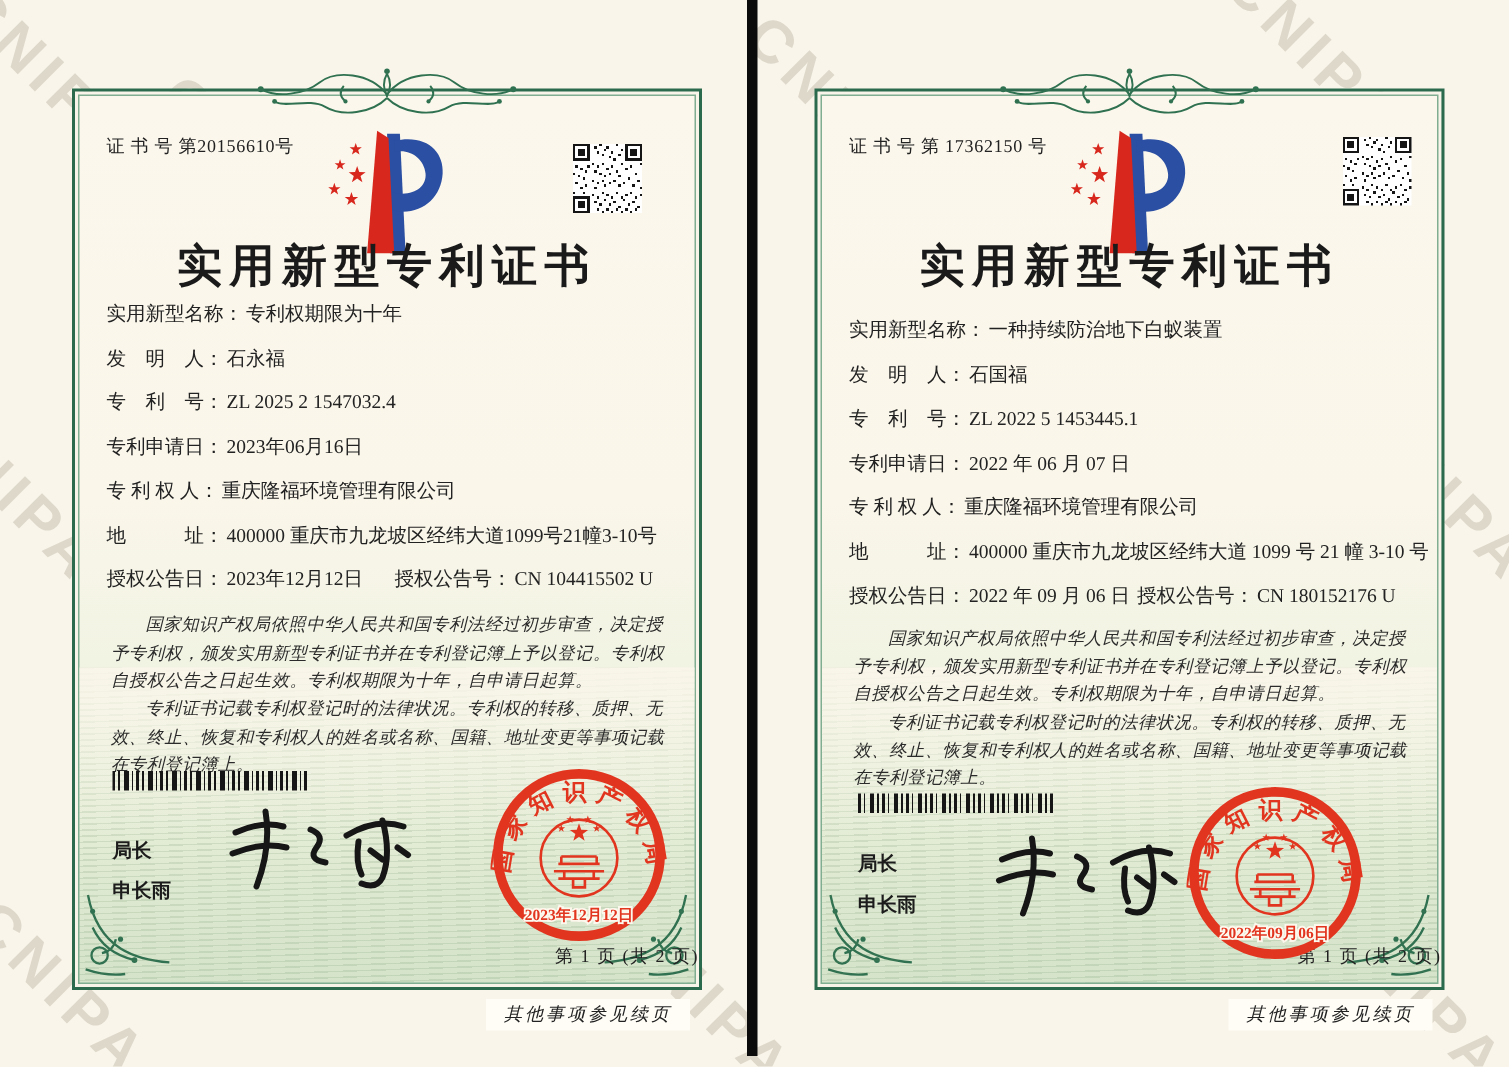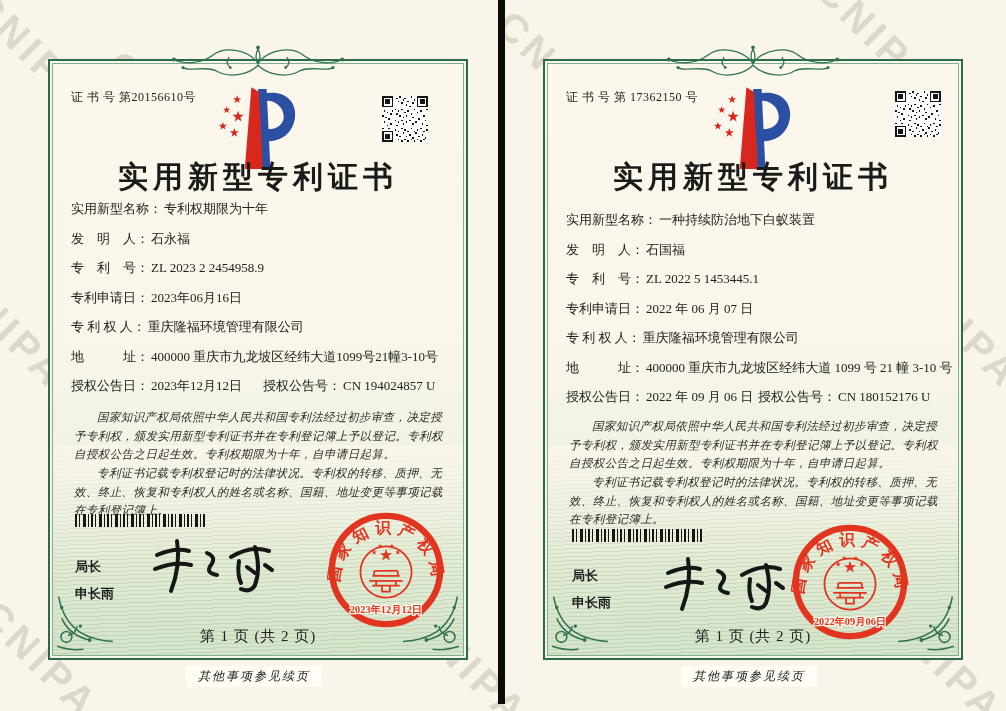--- a/index.html
+++ b/index.html
@@ -67,22 +67,22 @@
   .sig-block{position:absolute;font-family:"Liberation Sans",sans-serif;font-size:13px;font-weight:bold;color:#1c1c1c;}
   .c0 .sig-block{left:25px;top:497px;}
   .c1 .sig-block{left:27px;top:506px;}
   .sig-block div{margin-bottom:9px;}
   .autograph{position:absolute;width:142px;height:62px;}
   .c0 .autograph{left:92px;top:474px;}
   .c1 .autograph{left:108px;top:492px;}
   .seal{position:absolute;width:118px;height:118px;z-index:4;}
   .c0 .seal{left:277px;top:450px;}
   .c1 .seal{left:246px;top:462px;}
-  .pagenum{position:absolute;left:0;right:0;bottom:12px;text-align:center;font-size:15px;letter-spacing:1px;}
-  .footer{position:absolute;top:666px;width:412px;text-align:center;z-index:3;}
+  .pagenum{position:absolute;left:0;right:0;bottom:12px;text-align:right;font-size:12px;letter-spacing:1px;}
+  .footer{position:absolute;top:666px;width:412px;text-align:right;z-index:3;}
   .footer.f0{left:48px;}
   .footer.f1{left:543px;}
   .footer span{
     display:inline-block;background:#fffdf6;padding:2px 12px;
     font-size:12px;font-style:italic;letter-spacing:2px;color:#222;
   }
 </style>
 </head>
 <body>
 
@@ -215,42 +215,42 @@
     <div class="frow">
       <span class="flabel">实用新型名称：</span>
       <span class="fvalue">专利权期限为十年</span>
     </div>
     <div class="frow">
       <span class="flabel">发　明　人：</span>
       <span class="fvalue">石永福</span>
     </div>
     <div class="frow">
       <span class="flabel">专　利　号：</span>
-      <span class="fvalue">ZL 2023 2 2454958.9</span>
+      <span class="fvalue">ZL 2025 2 1547032.4</span>
     </div>
     <div class="frow">
       <span class="flabel">专利申请日：</span>
       <span class="fvalue">2023年06月16日</span>
     </div>
     <div class="frow">
       <span class="flabel">专 利 权 人：</span>
       <span class="fvalue">重庆隆福环境管理有限公司</span>
     </div>
     <div class="frow">
       <span class="flabel">地　　　址：</span>
       <span class="fvalue">400000 重庆市九龙坡区经纬大道1099号21幢3-10号</span>
     </div>
     <div class="frow">
       <span class="grant-col1">
         <span class="flabel">授权公告日：</span>
         <span class="fvalue">2023年12月12日</span>
       </span>
       <span class="grant-col2">
         <span class="flabel">授权公告号：</span>
-        <span class="fvalue">CN 194024857 U</span>
+        <span class="fvalue">CN 104415502 U</span>
       </span>
     </div>
   </div>
 
   <div class="legal">
     <p>国家知识产权局依照中华人民共和国专利法经过初步审查，决定授予专利权，颁发实用新型专利证书并在专利登记簿上予以登记。专利权自授权公告之日起生效。专利权期限为十年，自申请日起算。</p>
     <p>专利证书记载专利权登记时的法律状况。专利权的转移、质押、无效、终止、恢复和专利权人的姓名或名称、国籍、地址变更等事项记载在专利登记簿上。</p>
   </div>
 
   <div class="barcode"></div>

